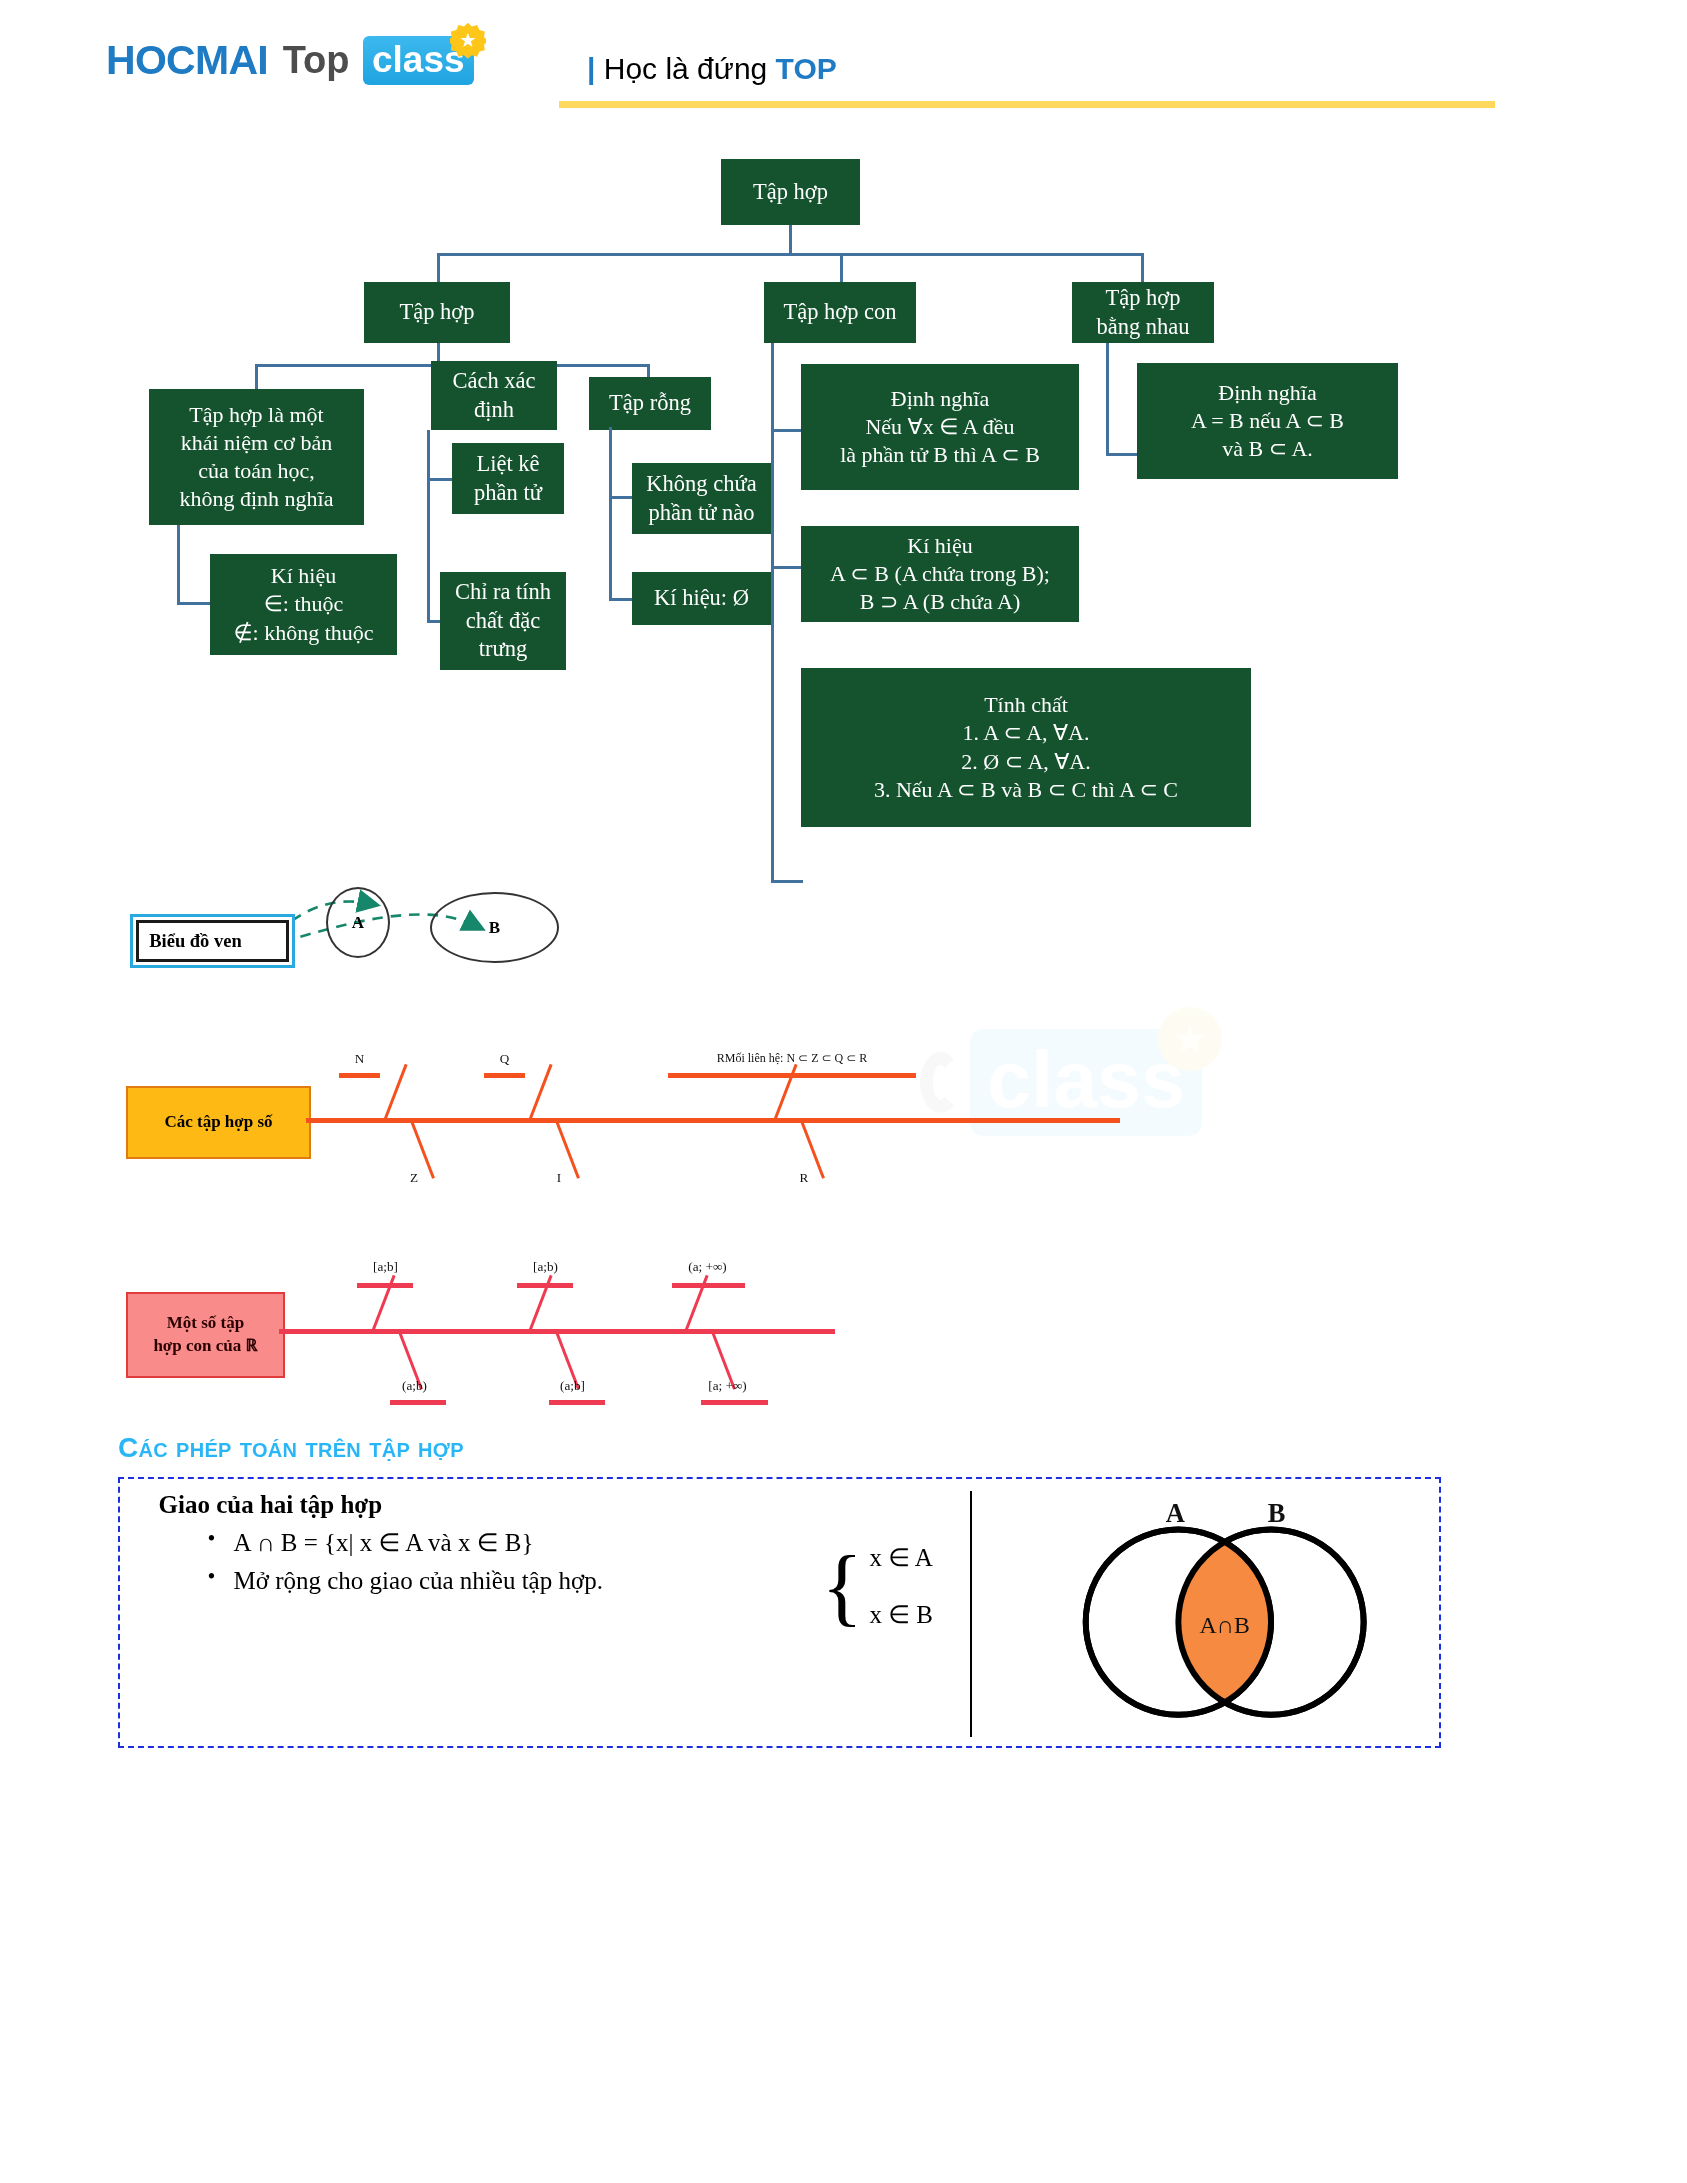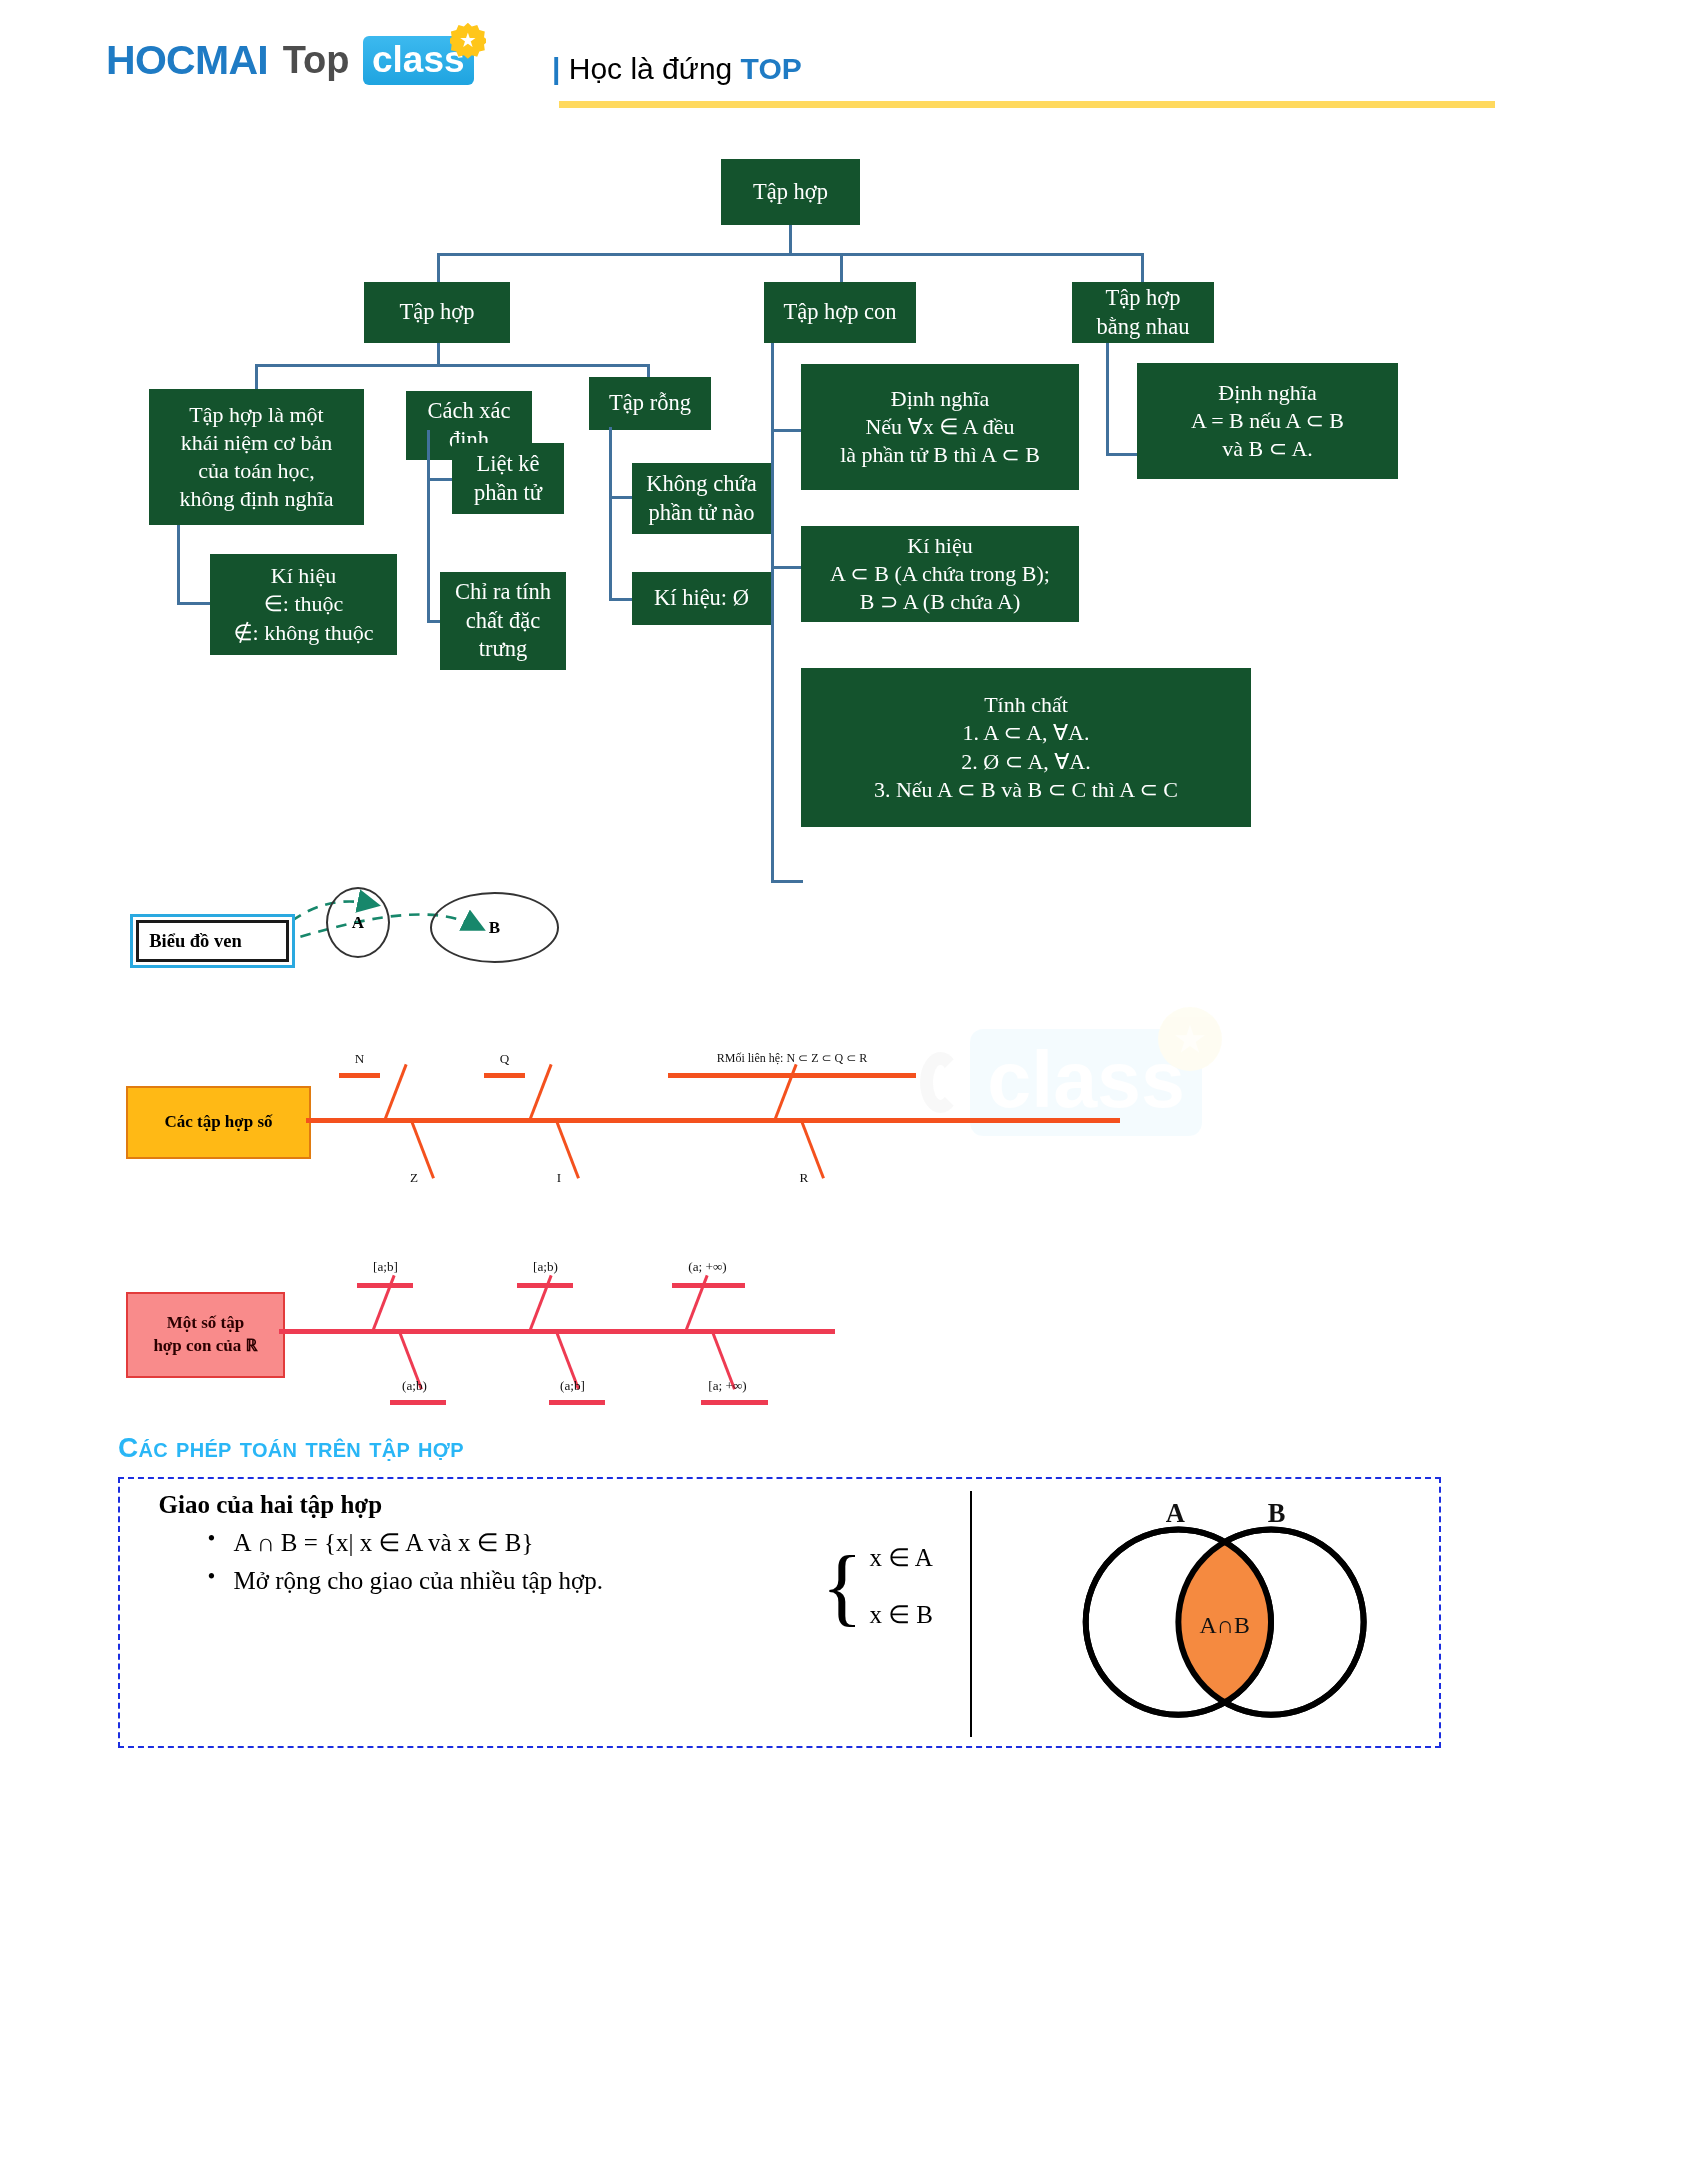--- a/index.html
+++ b/index.html
@@ -40,21 +40,21 @@
     position: absolute; right: -12px; top: -13.2px;
     width: 36px; height: 36px; background: #ffc61a;
     clip-path: polygon(50% 0%,61% 10%,76% 6%,82% 20%,97% 24%,95% 40%,
       107% 50%,95% 60%,97% 76%,82% 80%,76% 94%,61% 90%,50% 100%,
       39% 90%,24% 94%,18% 80%,3% 76%,5% 60%,-7% 50%,5% 40%,3% 24%,18% 20%,24% 6%,39% 10%);
     display: flex; align-items: center; justify-content: center;
   }
   .logo-badge .star { color: #ffffff; font-size: 17px; line-height: 1; }
 
   .tagline {
-    position: absolute; left: 552px; top: 52px;
+    position: absolute; left: 587px; top: 52px;
     font-family: "Liberation Sans", sans-serif;
     font-size: 30px; color: #000000; white-space: nowrap;
   }
   .tagline .bar { color: #1f7bc4; font-weight: bold; }
   .tagline .top { color: #1f7bc4; font-weight: bold; }
   .header-rule {
     position: absolute; left: 559px; top: 101px;
     width: 936px; height: 6.6px; background: #ffd95e;
   }
 
@@ -263,21 +263,21 @@
     </div>
 
     <div class="conn v" style="left:177px; top:386px; height:79px;"></div>
     <div class="conn h" style="left:177px; top:463px; width:34px;"></div>
     <div class="nodebox" style="left:210px; top:415px; width:187px; height:101px; font-size:22px;">
       <span class="ln">Kí hiệu</span>
       <span class="ln">∈: thuộc</span>
       <span class="ln">∉: không thuộc</span>
     </div>
 
-    <div class="nodebox" style="left:406px; top:222px; width:126px; height:69px;margin-top:30px;">
+    <div class="nodebox" style="left:431px; top:222px; width:126px; height:69px;">
       <span class="ln">Cách xác</span>
       <span class="ln">định</span>
     </div>
     <div class="conn v" style="left:427px; top:291px; height:192px;"></div>
     <div class="conn h" style="left:427px; top:339px; width:26.5px;"></div>
     <div class="conn h" style="left:427px; top:481px; width:26.5px;"></div>
 
     <div class="nodebox" style="left:452px; top:304px; width:112px; height:71px;">
       <span class="ln">Liệt kê</span>
       <span class="ln">phần tử</span>

